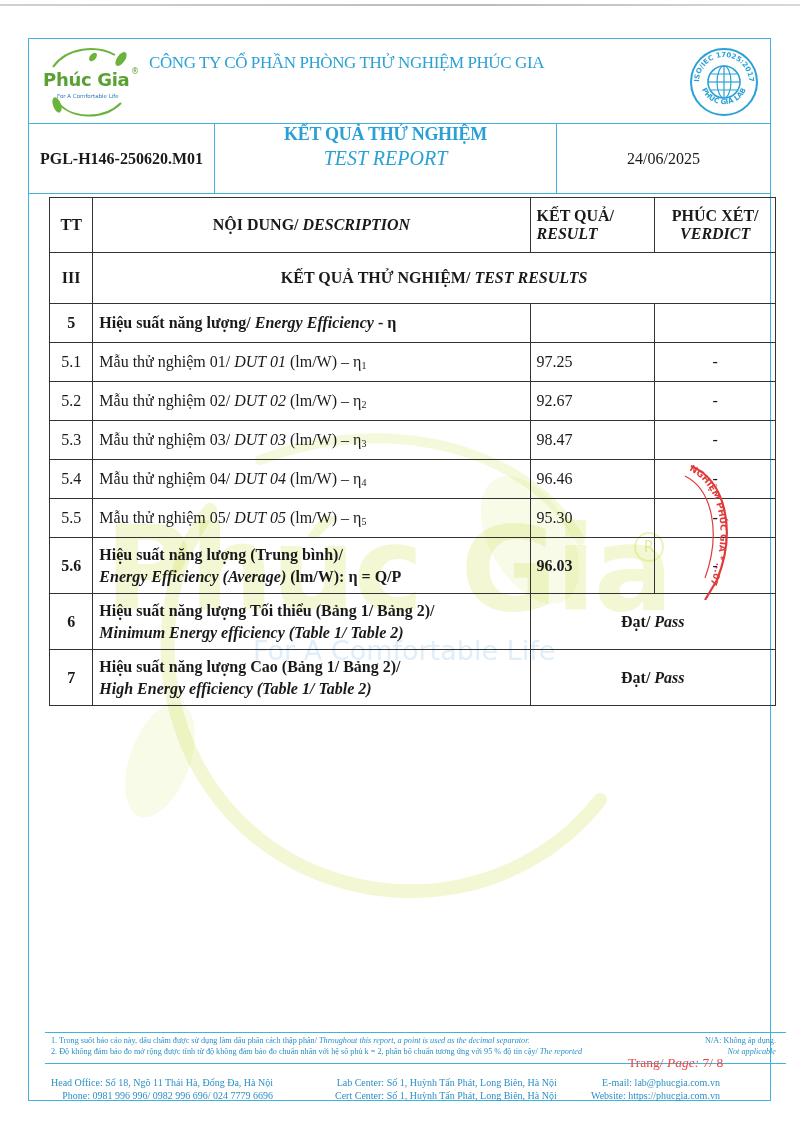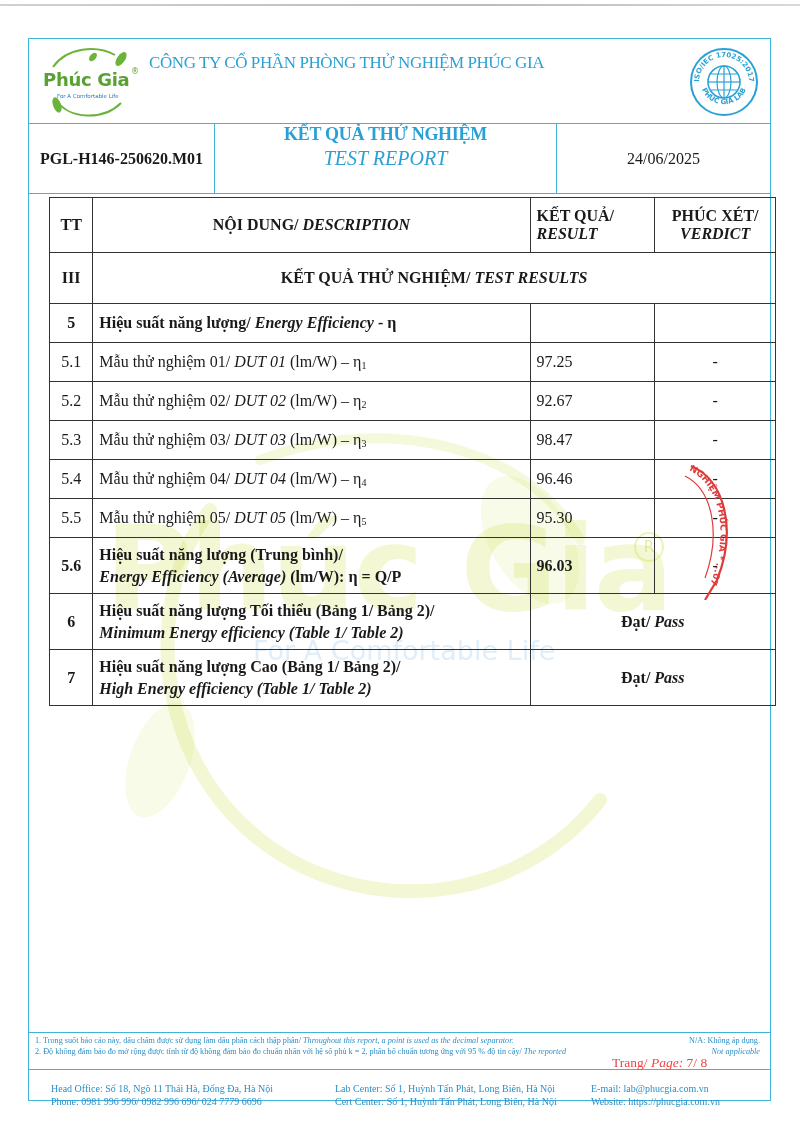--- a/index.html
+++ b/index.html
@@ -105,37 +105,37 @@
     font-size: 27px; color: rgba(80, 160, 220, 0.18); white-space: nowrap; pointer-events: none;
   }
   .wm-reg {
     position: absolute; left: 634px; top: 532px; width: 26px; height: 26px; border-radius: 50%;
     border: 2px solid rgba(200, 220, 60, 0.35); font-family: "DejaVu Sans", sans-serif;
     font-size: 15px; color: rgba(200, 220, 60, 0.5); text-align: center; line-height: 26px;
   }
   .stamp { position: absolute; left: 655px; top: 460px; width: 120px; height: 140px; pointer-events: none; }
   
   .notes {
-    position: absolute; left: 0; top: 993px; width: 100%; height: 38px;
+    position: absolute; left: 16px; top: 993px; width: 100%; height: 32px;
     border-top: 1.5px solid #3fb2dd; border-bottom: 1.5px solid #3fb2dd; box-sizing: border-box;
     font-size: 8.2px; color: #2a8fc6; line-height: 10.5px; padding: 3px 6px 0 6px;
   }
   .notes .line { white-space: nowrap; }
   .notes .indent { padding-left: 9px; }
   .na-note {
     position: absolute; right: 10px; top: 3px; text-align: right; font-size: 8.2px; color: #2a8fc6; line-height: 10.5px;
   }
   .page-no {
     position: absolute; left: 583px; top: 25px; font-size: 13.5px; color: #ef4444; white-space: nowrap;
   }
   .contacts {
     position: absolute; left: 0; top: 1035px; width: 100%; height: 26px;
     font-size: 10px; color: #2a8fc6; line-height: 13px;
   }
-  .contacts .col { position: absolute; top: 8px; white-space: nowrap; }
+  .contacts .col { position: absolute; top: 2px; white-space: nowrap; text-align: right; }
 </style>
 </head>
 <body>
 
 <div class="scan-top-line"></div>
 
 <svg class="watermark" viewBox="0 0 640 520">
   <path d="M150 90 C 80 180, 90 360, 230 440 C 340 500, 470 470, 540 380" fill="none" stroke="rgba(200,220,60,0.22)" stroke-width="14" stroke-linecap="round"></path>
   <path d="M200 40 C 330 -10, 470 30, 520 120" fill="none" stroke="rgba(200,220,60,0.18)" stroke-width="10" stroke-linecap="round"></path>
   <ellipse cx="470" cy="120" rx="40" ry="70" transform="rotate(-30 470 120)" fill="rgba(200,220,60,0.12)"></ellipse>

